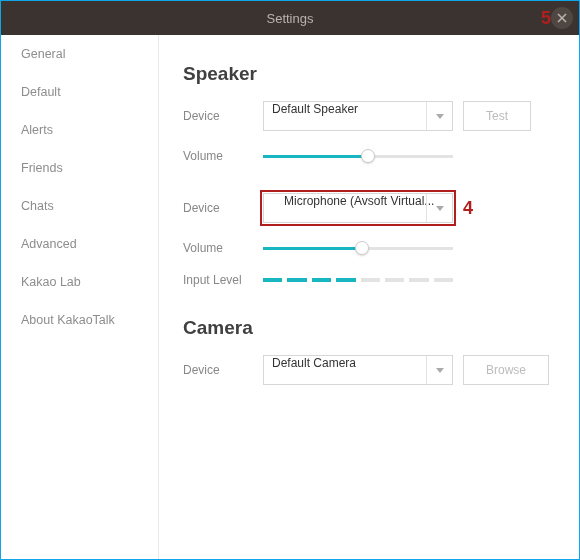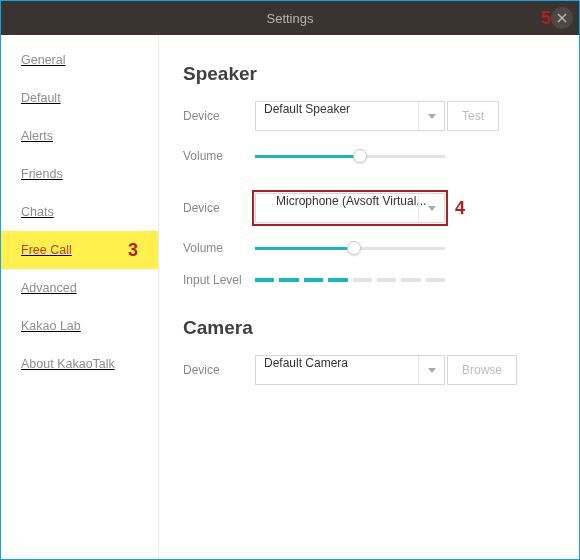--- a/index.html
+++ b/index.html
@@ -18,36 +18,34 @@
     display: flex; align-items: center; justify-content: center; cursor: pointer;
   }
   .close-btn svg { width: 10px; height: 10px; }
   .annot-5 {
     position: absolute; right: 28px; top: 50%; transform: translateY(-50%);
     color: #b11e1e; font-weight: bold; font-size: 18px;
   }
   .body { flex: 1; display: flex; overflow: hidden; }
   .sidebar {
     width: 158px; border-right: 1px solid #e9e9e9; background: #fff;
-    padding-top: 6px;
-    text-decoration: underline;
   }
   .sidebar-item {
     padding: 12px 0 12px 20px; font-size: 12.5px; color: #8d8d8d; cursor: pointer;
     position: relative;
   }
   .sidebar-item.active { color: #c0392b; background: #fff04d; font-weight: 500; }
   .annot-3 {
     position: absolute; right: 20px; top: 50%; transform: translateY(-50%);
     color: #b11e1e; font-weight: bold; font-size: 18px;
   }
   .content { flex: 1; padding: 28px 24px 20px 24px; overflow: auto; }
   .section { margin-bottom: 30px; }
   .section-title { font-size: 19px; font-weight: bold; color: #404040; margin-bottom: 16px; }
-  .row { display: flex; align-items: center; margin-bottom: 18px; gap: 2px; }
+  .row { display: flex; align-items: center; margin-bottom: 18px; gap: 10px; }
   .row-label { width: 70px; font-size: 12px; color: #888; }
   .select {
     width: 190px; height: 30px; border: 1px solid #d7d7d7; background: #fff;
     display: flex; align-items: flex-start; padding: 0 8px; font-size: 12px; color: #333;
     position: relative; cursor: pointer;
   }
   .select .caret {
     position: absolute; right: 0; top: 0; width: 26px; height: 100%;
     border-left: 1px solid #e3e3e3; display: flex; align-items: center; justify-content: center;
   }
@@ -55,21 +53,21 @@
     content: ""; border-left: 4px solid transparent; border-right: 4px solid transparent;
     border-top: 5px solid #aaa;
   }
   .select-wrap { position: relative; }
   .select-highlight { outline: 2px solid #b11e1e; outline-offset: 1px; padding-left: 20px; }
   .annot-4 {
     position: absolute; right: -20px; top: 50%; transform: translateY(-50%);
     color: #b11e1e; font-weight: bold; font-size: 18px;
   }
   .btn {
-    height: 30px; padding: 0 14px; border: 1px solid #d7d7d7; background: #fff;
+    height: 30px; padding: 0 22px; border: 1px solid #d7d7d7; background: #fff;
     font-size: 12px; color: #bcbcbc; cursor: pointer; display: inline-flex; align-items: center;
   }
   .slider {
     width: 190px; height: 14px; position: relative; display: flex; align-items: center;
   }
   .slider-track { width: 100%; height: 3px; background: #e3e3e3; position: relative; }
   .slider-fill { position: absolute; left: 0; top: 0; height: 100%; background: #18b6c0; }
   .slider-thumb {
     position: absolute; width: 14px; height: 14px; border-radius: 50%;
     background: #fff; border: 1px solid #ccc; top: 50%; transform: translate(-50%, -50%);
@@ -96,21 +94,20 @@
     </div>
   </div>
 
   <div class="body">
     <div class="sidebar">
         <div class="sidebar-item">General</div>
         <div class="sidebar-item">Default</div>
         <div class="sidebar-item">Alerts</div>
         <div class="sidebar-item">Friends</div>
         <div class="sidebar-item">Chats</div>
-        <div class="sidebar-item active">Free Call<span class="annot-3">3</span></div>
         <div class="sidebar-item">Advanced</div>
         <div class="sidebar-item">Kakao Lab</div>
         <div class="sidebar-item">About KakaoTalk</div>
       </div>
 
     <div class="content">
 
       <div class="section">
         <div class="section-title">Speaker</div>
         <div class="row">

